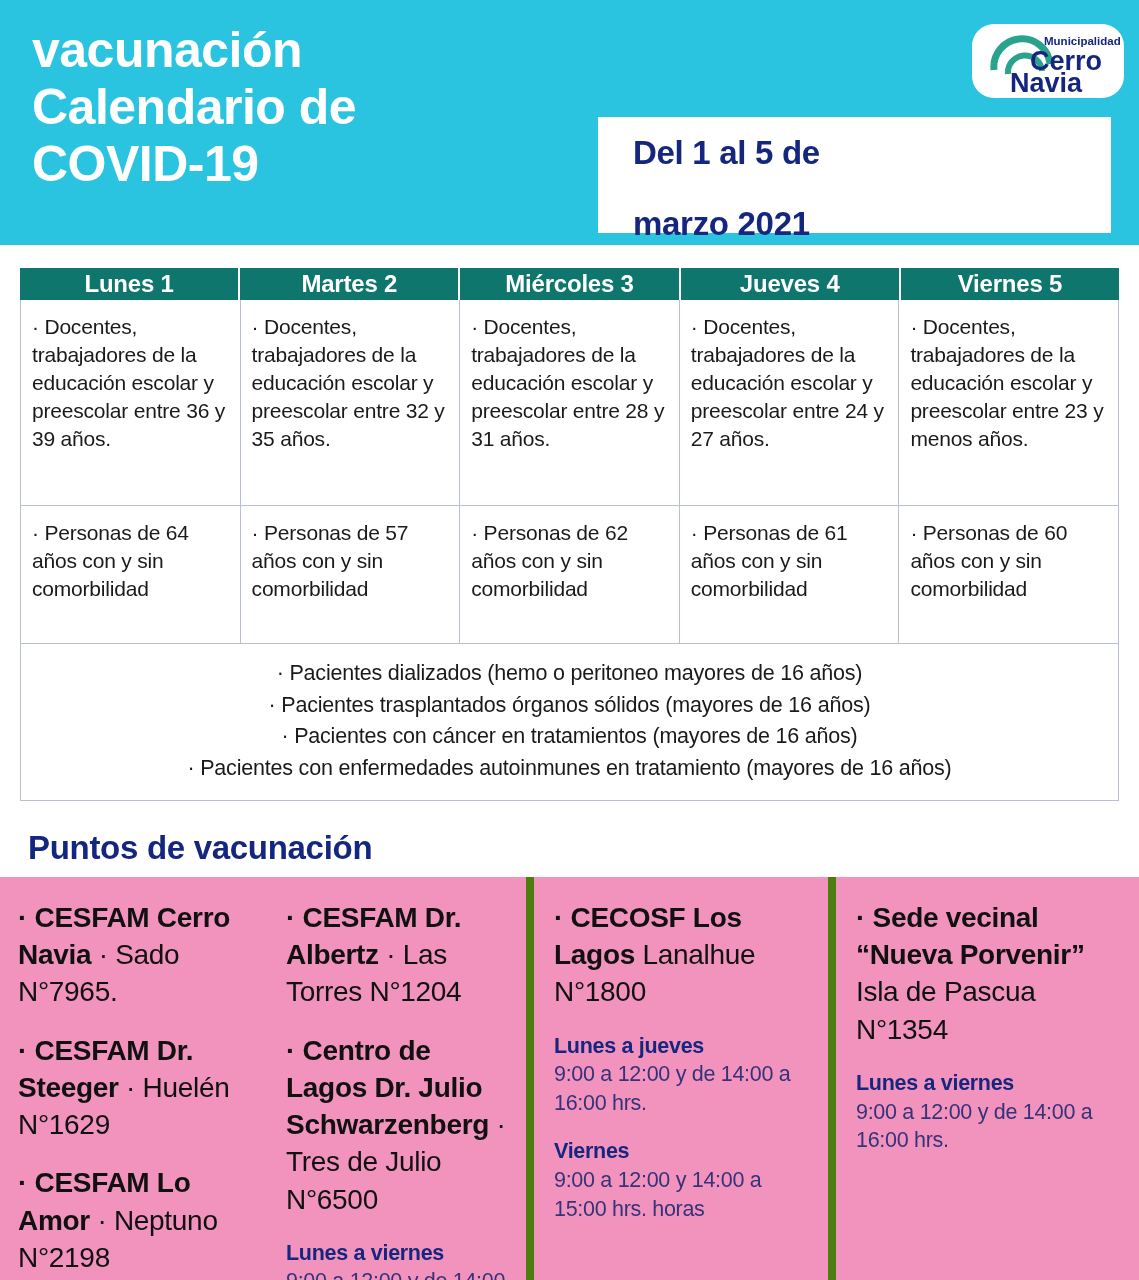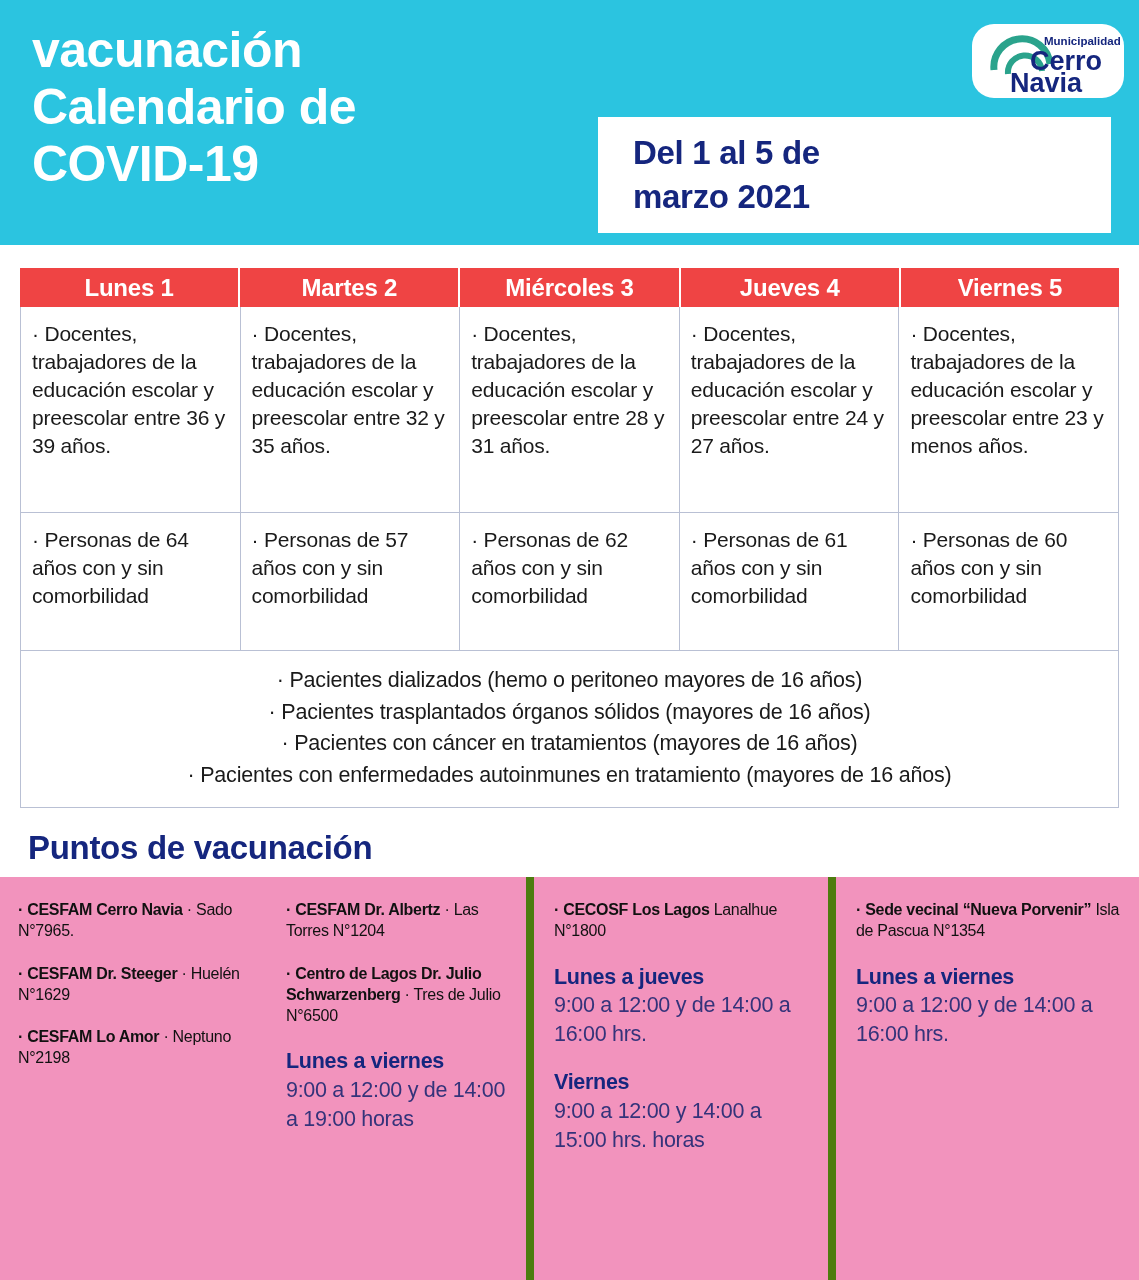--- a/index.html
+++ b/index.html
@@ -51,20 +51,21 @@
     justify-content: center;
     padding-left: 35px;
   }
   .date-box .line {
     display: block;
     color: #15267e;
     font-size: 33px;
     font-weight: bold;
     line-height: 1.34;
     letter-spacing: -0.3px;
+    margin-top: 27px;
   }
 
   
   .logo {
     position: absolute;
     left: 972px;
     top: 18px;
     width: 184px;
     height: 86px;
   }
@@ -73,22 +74,22 @@
   
   .table-wrap {
     position: absolute;
     left: 20px;
     top: 268px;
     width: 1099px;
   }
   .cal-head {
     display: flex;
     width: 100%;
-    height: 39px;
-    background: #ef4444;
+    height: 32px;
+    background: #0f766e;
   }
   .cal-head .hcell {
     flex: 1 1 0;
     color: #ffffff;
     font-size: 24px;
     font-weight: bold;
     display: flex;
     align-items: center;
     justify-content: center;
     border-right: 2px solid #ffffff;
@@ -166,21 +167,21 @@
   }
   .pink-col:last-child { border-right: none; }
   .pcol-1 { width: 272px; padding-left: 18px; padding-right: 6px; border-right: none; }
   .pcol-2 { width: 262px; padding-left: 14px; }
   .pcol-3 { width: 302px; padding-left: 20px; }
   .pcol-4 { width: 303px; padding-left: 20px; }
 
   .place {
     margin-bottom: 21px;
     color: #111111;
-    font-size: 16px;
+    font-size: 28px;
     line-height: 1.33;
     letter-spacing: -0.3px;
   }
   .place b { font-weight: bold; }
   .sched {
     margin-top: 6px;
     margin-bottom: 20px;
     color: #15267e;
     font-size: 21.5px;
     line-height: 1.33;

